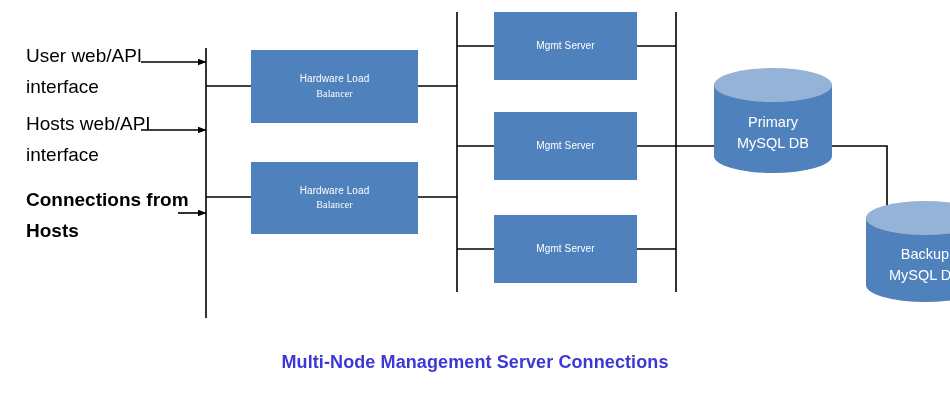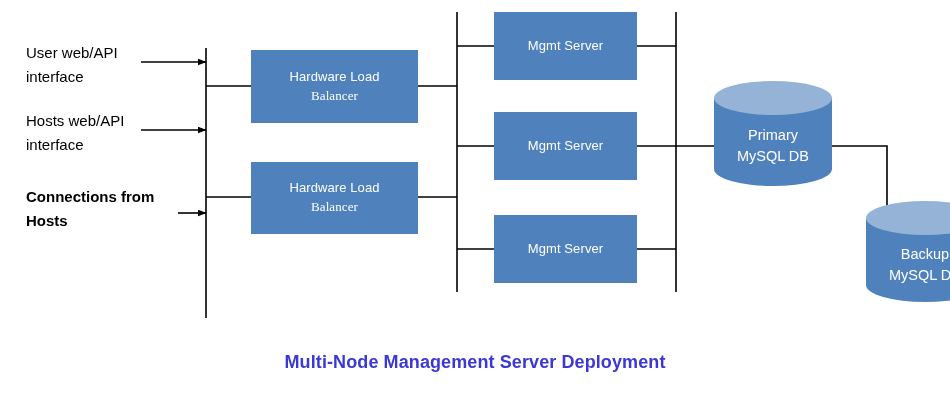--- a/index.html
+++ b/index.html
@@ -26,31 +26,31 @@
   }
   .node-box {
     position: absolute;
     background: #4F81BD;
     color: #ffffff;
     display: flex;
     flex-direction: column;
     align-items: center;
     justify-content: center;
     text-align: center;
-    font-size: 13px;
+    font-size: 10px;
     line-height: 1.45;
     letter-spacing: 0.1px;
     box-sizing: border-box;
   }
   .node-box .line2 { display: block; font-family: Liberation Serif, serif; }
 
   .edge-label {
     position: absolute;
     color: #000000;
-    font-size: 15px;
+    font-size: 19px;
     line-height: 1.62;
     white-space: nowrap;
   }
 
   .cylinder {
     position: absolute;
   }
   .cyl-label {
     position: absolute;
     left: 0;
@@ -152,21 +152,21 @@
   </div>
 
   <div class="node-box" style="left:494px; top:112px; width:143px; height:68px;">
     <span>Mgmt Server</span>
   </div>
 
   <div class="node-box" style="left:494px; top:215px; width:143px; height:68px;">
     <span>Mgmt Server</span>
   </div>
 
-  <div class="cylinder" style="left:714px; top:81px; width:118px; height:105px;">
+  <div class="cylinder" style="left:714px; top:68px; width:118px; height:105px;">
     <svg width="118" height="105" viewBox="0 0 118 105" xmlns="http://www.w3.org/2000/svg">
       <path d="M 0 17 L 0 88 A 59 17 0 0 0 118 88 L 118 17 Z" fill="#4F81BD"></path>
       <ellipse cx="59" cy="17" rx="59" ry="17" fill="#95B3D7"></ellipse>
     </svg>
     <div class="cyl-label" style="top:44px;">
       <span>Primary</span><br>
       <span>MySQL DB</span>
     </div>
   </div>
 
@@ -174,15 +174,15 @@
     <svg width="118" height="103" viewBox="0 0 118 103" xmlns="http://www.w3.org/2000/svg">
       <path d="M 0 18 L 0 85 A 59 17 0 0 0 118 85 L 118 18 Z" fill="#4F81BD"></path>
       <ellipse cx="59" cy="18" rx="59" ry="17" fill="#95B3D7"></ellipse>
     </svg>
     <div class="cyl-label" style="top:44px;">
       <span>Backup</span><br>
       <span>MySQL DB</span>
     </div>
   </div>
 
-  <div id="diagram-title" style="top:352px;">Multi-Node Management Server Deployment</div>
+  <div id="diagram-title" style="top:352px;">Multi-Node Management Server Connections</div>
 
 </div>
 
 </body></html>

